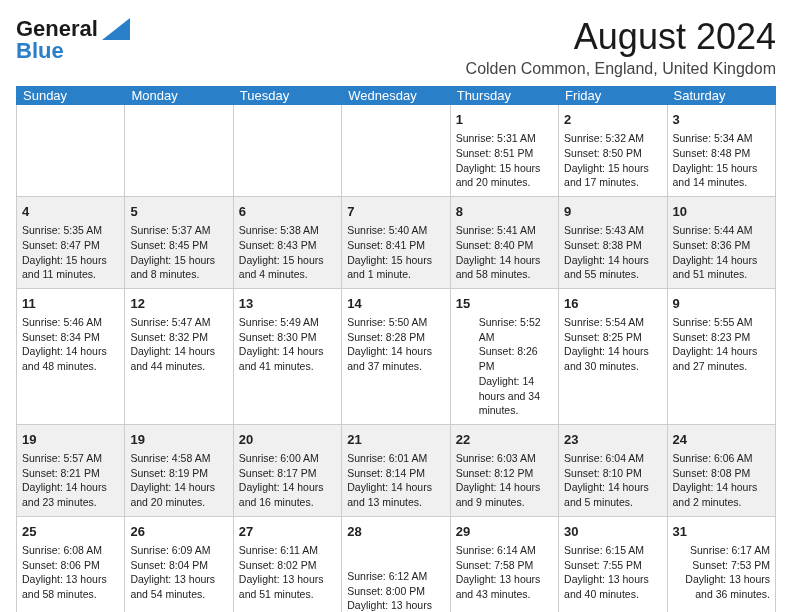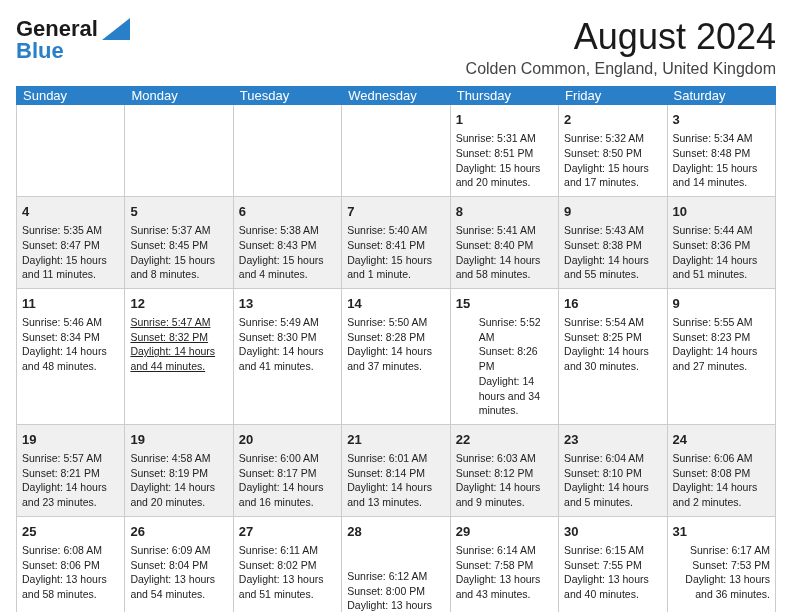--- a/index.html
+++ b/index.html
@@ -186,21 +186,21 @@
       </tr>
       <tr>
         <td>
           <span class="day-num">11</span>
           <div class="day-info" style="white-space: pre-line;">Sunrise: 5:46 AM
 Sunset: 8:34 PM
 Daylight: 14 hours and 48 minutes.</div>
         </td>
         <td>
           <span class="day-num">12</span>
-          <div class="day-info" style="white-space: pre-line; text-decoration: underline;">Sunrise: 5:47 AM
+          <div class="day-info" style="white-space: pre-line;">Sunrise: 5:47 AM
 Sunset: 8:32 PM
 Daylight: 14 hours and 44 minutes.</div>
         </td>
         <td>
           <span class="day-num">13</span>
           <div class="day-info" style="white-space: pre-line;">Sunrise: 5:49 AM
 Sunset: 8:30 PM
 Daylight: 14 hours and 41 minutes.</div>
         </td>
         <td>

